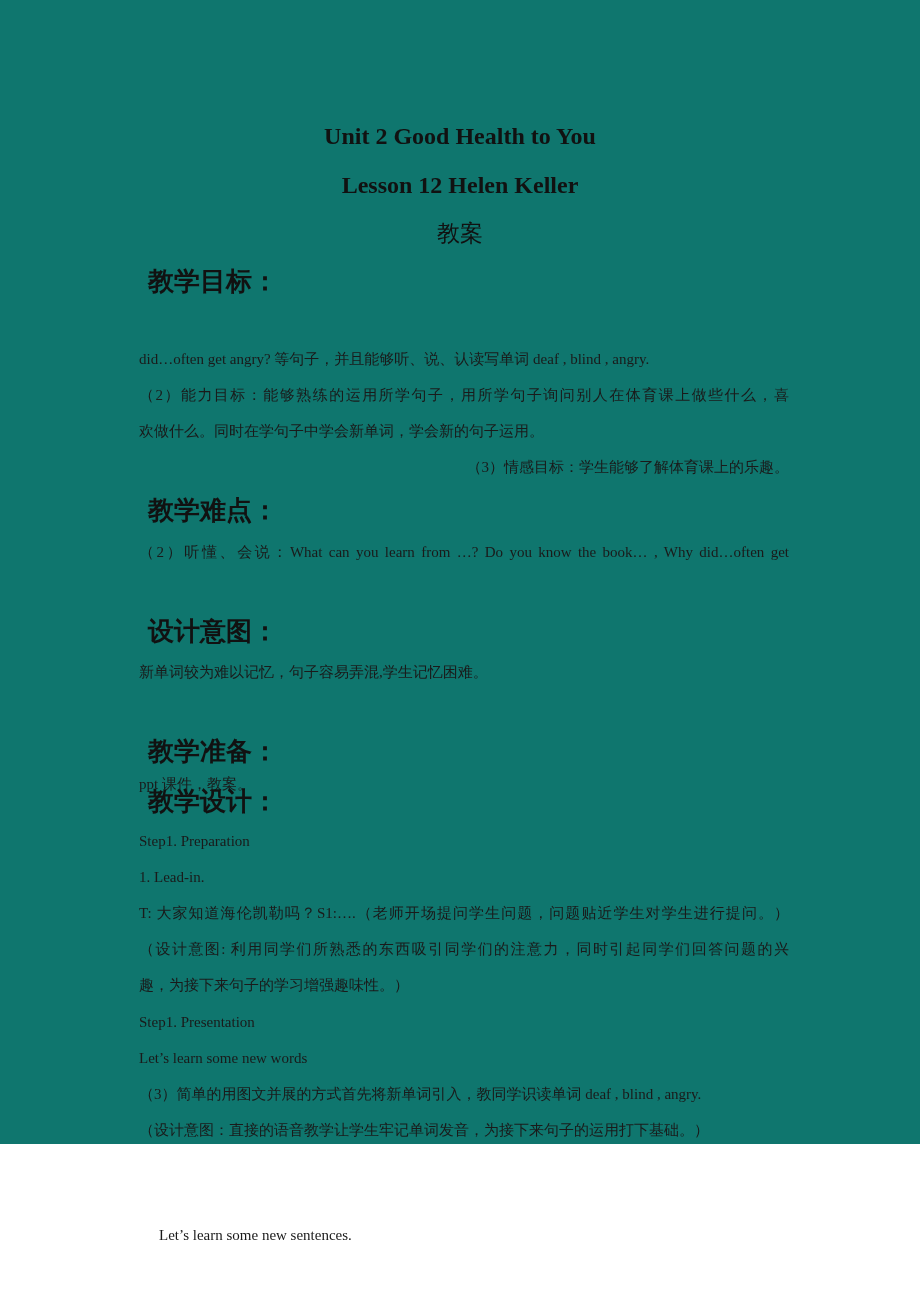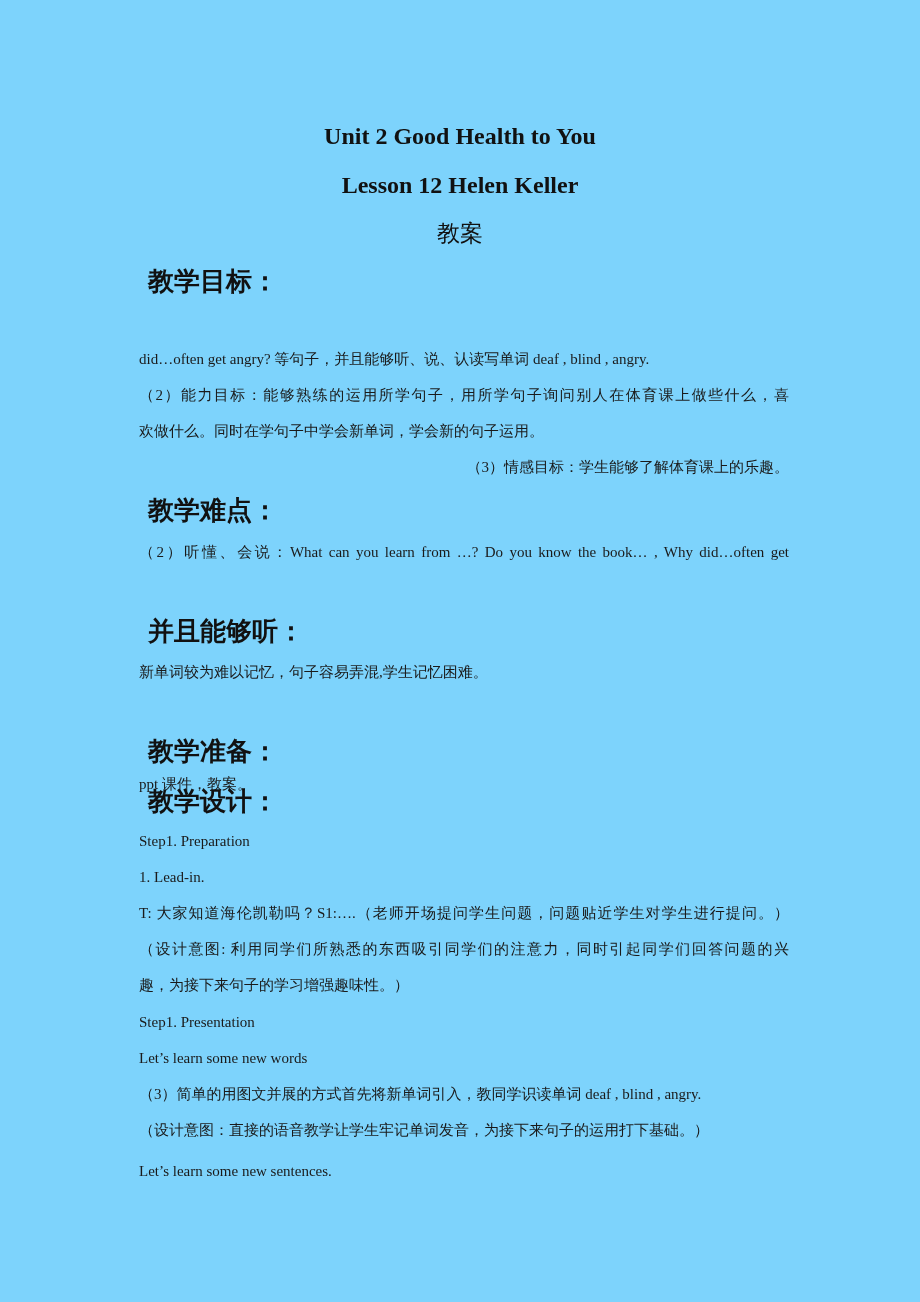--- a/index.html
+++ b/index.html
@@ -1,21 +1,21 @@
 <!DOCTYPE html>
 <html><head>
   <meta charset="utf-8">
   <style>
     html, body { margin: 0; padding: 0; background: #ffffff; }
     body {
       width: 920px; height: 1302px; position: relative; overflow: hidden;
       font-family: "Liberation Serif", "DejaVu Serif", serif;
       color: #111111;
     }
-    .page { position: absolute; left: 0; top: 0; width: 920px; height: 1302px; background: #7dd3fc; }
+    .page { position: absolute; left: 0; top: 0; width: 920px; height: 1144px; background: #0f766e; }
     .title {
       position: absolute; left: 0; width: 920px; text-align: center;
       font-family: "Liberation Serif", serif; font-weight: bold; font-size: 24px; line-height: 30px;
       color: #111;
     }
     .title-cn {
       position: absolute; left: 0; width: 920px; text-align: center;
       font-family: "DejaVu Sans", sans-serif; font-size: 23px; line-height: 30px; color: #111;
     }
     .heading {
@@ -38,30 +38,30 @@
 
   <div class="heading" style="top:268px;">教学目标：</div>
   <div class="line" style="top:348px;">did…often get angry?  等句子，并且能够听、说、认读写单词 deaf , blind , angry.</div>
   <div class="line just" style="top:384px;">（2）能力目标：能够熟练的运用所学句子，用所学句子询问别人在体育课上做些什么，喜</div>
   <div class="line" style="top:420px;">欢做什么。同时在学句子中学会新单词，学会新的句子运用。</div>
   <div class="line" style="top:456px;text-align:right;">（3）情感目标：学生能够了解体育课上的乐趣。</div>
 
   <div class="heading" style="top:497px;">教学难点：</div>
   <div class="line just" style="top:541px;">（2）听懂、会说：What can you learn from  …? Do you know the book…  , Why did…often get</div>
 
-  <div class="heading" style="top:618px;">并且能够听：</div>
+  <div class="heading" style="top:618px;">设计意图：</div>
   <div class="line" style="top:661px;">新单词较为难以记忆，句子容易弄混,学生记忆困难。</div>
 
   <div class="heading" style="top:703px;margin-top:35px;">教学准备：</div>
   <div class="line" style="top:773px;">ppt 课件，教案。</div>
 
   <div class="heading" style="top:788px;">教学设计：</div>
   <div class="line" style="top:830px;">Step1. Preparation</div>
   <div class="line" style="top:866px;">1. Lead-in.</div>
   <div class="line just" style="top:902px;">T:  大家知道海伦凯勒吗？S1:….（老师开场提问学生问题，问题贴近学生对学生进行提问。）</div>
   <div class="line just" style="top:938px;">（设计意图: 利用同学们所熟悉的东西吸引同学们的注意力，同时引起同学们回答问题的兴</div>
   <div class="line" style="top:974px;">趣，为接下来句子的学习增强趣味性。）</div>
   <div class="line" style="top:1011px;">Step1. Presentation</div>
   <div class="line" style="top:1047px;">Let’s learn some new words</div>
   <div class="line" style="top:1083px;">（3）简单的用图文并展的方式首先将新单词引入，教同学识读单词 deaf , blind , angry.</div>
   <div class="line" style="top:1119px;">（设计意图：直接的语音教学让学生牢记单词发音，为接下来句子的运用打下基础。）</div>
-  <div class="line" style="top:1160px;">Let’s learn some new sentences.</div>
+  <div class="line" style="top:1224px;margin-left:20px;">Let’s learn some new sentences.</div>
 </div>
 
 </body></html>

